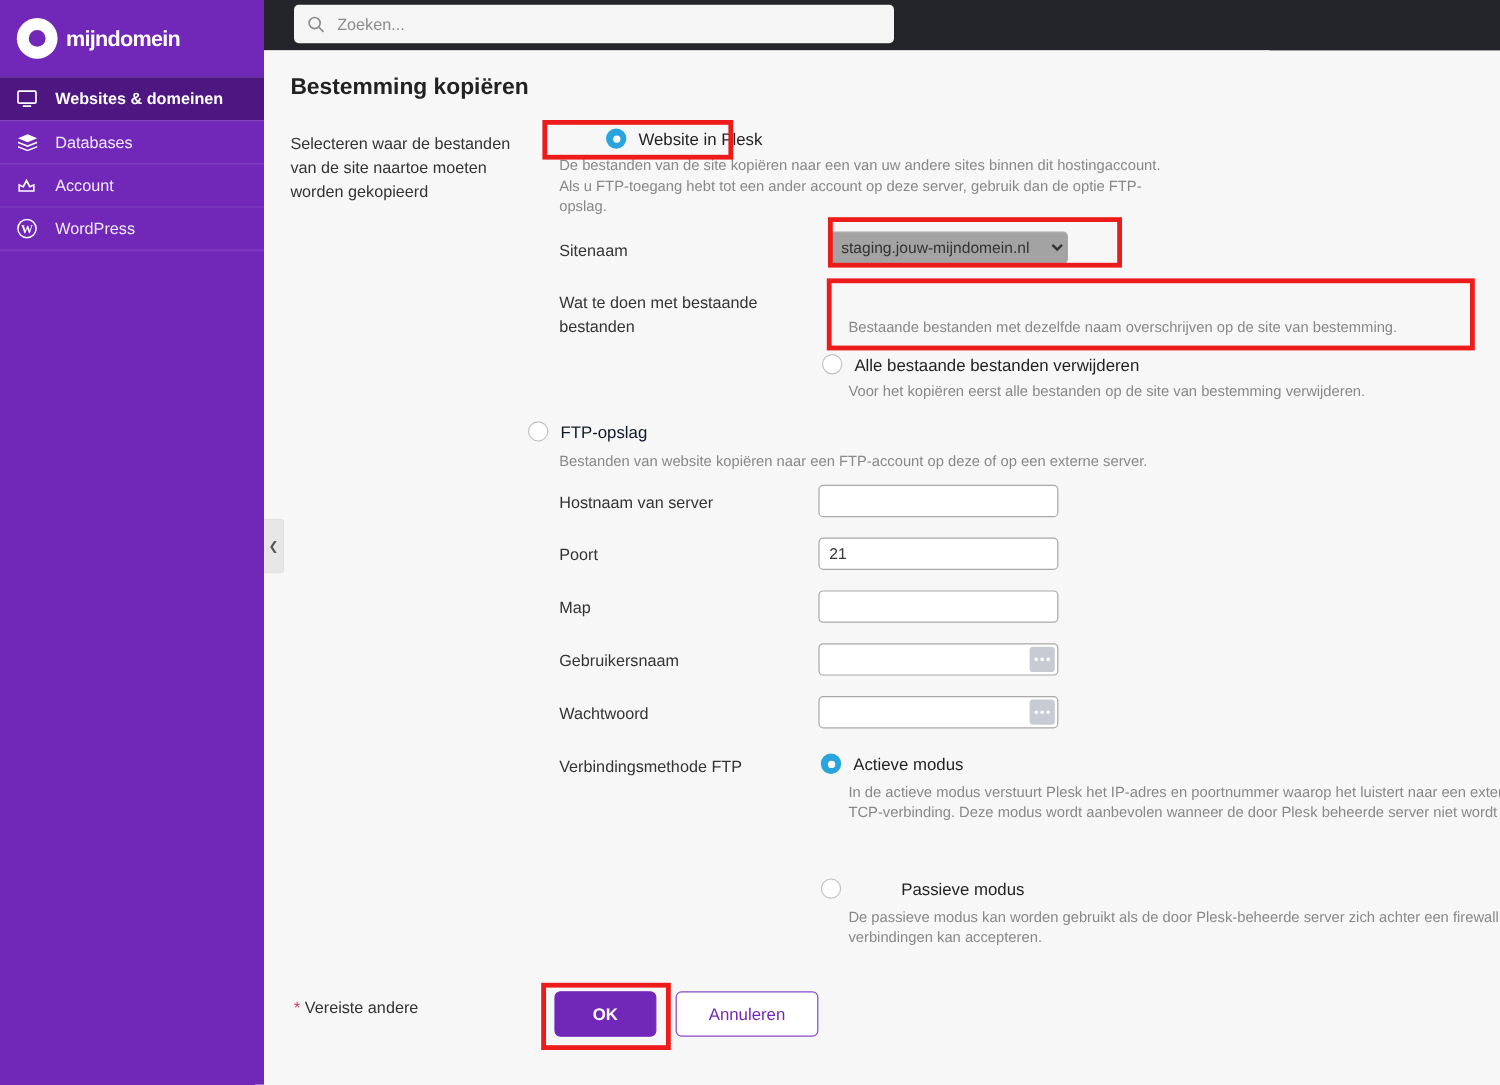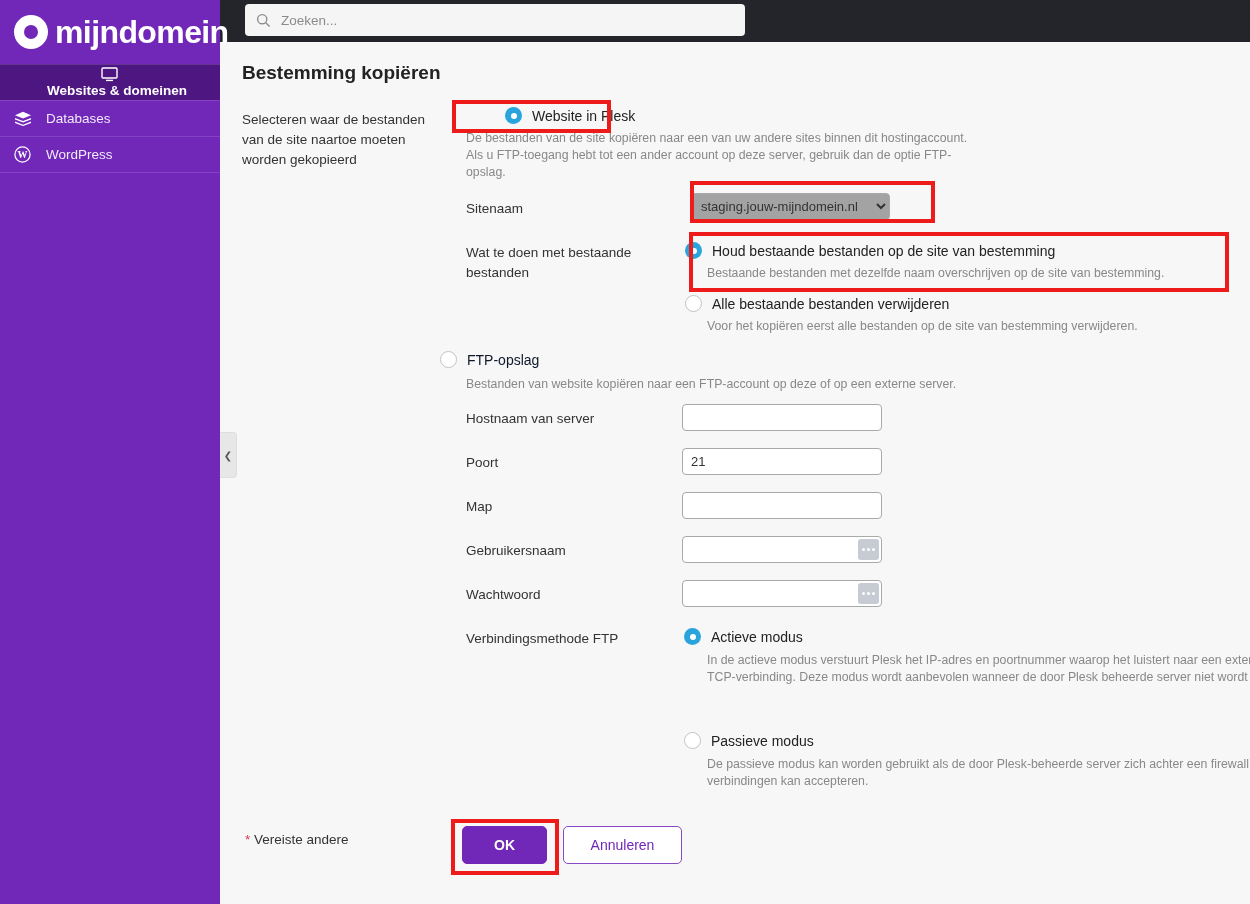--- a/index.html
+++ b/index.html
@@ -29,40 +29,39 @@
     background: #ffffff;
     display: flex; align-items: center; justify-content: center;
     flex: none;
   }
   #logo-mark-inner {
     width: 14px; height: 14px; border-radius: 50%;
     background: #7127b8;
   }
   #logo-text {
     color: #ffffff;
-    font-size: 32px;
+    font-size: 18px;
     font-weight: bold;
     letter-spacing: -0.6px;
     margin-left: 7px;
   }
   .nav-item {
     height: 36px;
     display: flex; align-items: center;
     padding-left: 14px;
     border-top: 1px solid rgba(255,255,255,0.13);
     color: #f2eaf9;
     font-size: 13.5px;
     cursor: pointer;
   }
   .nav-item:first-of-type { border-top: 1px solid rgba(255,255,255,0.13); }
   .nav-item.active {
     background: #4d1680;
     color: #ffffff;
     font-weight: bold;
-    flex-direction: column;
   }
   .nav-item .nav-ico {
     width: 22px; height: 18px;
     margin-right: 10px;
     flex: none;
     display: flex; align-items: center; justify-content: flex-start;
     color: #ffffff;
   }
   .nav-item .nav-ico svg { display: block; }
   #nav-bottom-border {
@@ -258,20 +257,28 @@
       <svg width="18" height="15" viewBox="0 0 18 15" fill="#fff">
         <path d="M9 0.8 17 4.2 9 7.6 1 4.2z"></path>
         <path d="M1 7 9 10.1 17 7 17 8.4 9 11.5 1 8.4z"></path>
         <path d="M1 10.6 9 13.7 17 10.6 17 12 9 15.1 1 12z"></path>
       </svg>
     </span>
     <span>Databases</span>
   </div>
 
 
+  <div class="nav-item">
+    <span class="nav-ico">
+      <svg width="17" height="15" viewBox="0 0 17 15" fill="none" stroke="#fff" stroke-width="1.35">
+        <path d="M2 12.2h12.2V7.2l-3.4 1.4L8.1 3.5 5.4 8.6 2 7.2z"></path>
+      </svg>
+    </span>
+    <span>Account</span>
+  </div>
 
   <div class="nav-item">
     <span class="nav-ico">
       <svg width="17" height="17" viewBox="0 0 17 17">
         <circle cx="8.5" cy="8.5" r="7.6" fill="none" stroke="#fff" stroke-width="1.25"></circle>
         <text x="8.5" y="12.3" font-family="Liberation Serif, serif" font-size="10" font-weight="bold" fill="#fff" text-anchor="middle">W</text>
       </svg>
     </span>
     <span>WordPress</span>
   </div>
@@ -307,24 +314,20 @@
 
   <div style="position:absolute; left:246px; top:157px;" class="sub-label">Sitenaam</div>
   <div style="position:absolute; left:470px; top:151px;">
     <select id="site-select">
       <option>staging.jouw-mijndomein.nl</option>
     </select>
   </div>
 
   <div style="position:absolute; left:246px; top:201px; width:200px;" class="sub-label">Wat te doen met bestaande bestanden</div>
 
-  <div style="position:absolute; left:465px; top:200px; display:flex; align-items:center;">
-    <div class="radio on"></div>
-    <div style="margin-left:10px; font-size:14px; color:#222;">Houd bestaande bestanden op de site van bestemming</div>
-  </div>
   <div style="position:absolute; left:487px; top:223px; width:720px;" class="help-text">Bestaande bestanden met dezelfde naam overschrijven op de site van bestemming.</div>
 
   <div style="position:absolute; left:465px; top:253px; display:flex; align-items:center;">
     <div class="radio"></div>
     <div style="margin-left:10px; font-size:14px; color:#222;">Alle bestaande bestanden verwijderen</div>
   </div>
   <div style="position:absolute; left:487px; top:276px; width:720px;" class="help-text">Voor het kopiëren eerst alle bestanden op de site van bestemming verwijderen.</div>
 
   <div style="position:absolute; left:220px; top:309px; display:flex; align-items:center;">
     <div class="radio"></div>
@@ -368,21 +371,21 @@
   </div>
 
   <div style="position:absolute; left:246px; top:587px; width:200px;" class="sub-label">Verbindingsmethode FTP</div>
 
   <div style="position:absolute; left:464px; top:586px; display:flex; align-items:center;">
     <div class="radio on"></div>
     <div style="margin-left:10px; font-size:14px; color:#222;">Actieve modus</div>
   </div>
   <div style="position:absolute; left:487px; top:610px; width:728px;" class="help-text">In de actieve modus verstuurt Plesk het IP-adres en poortnummer waarop het luistert naar een externe server; de server initieert de TCP-verbinding. Deze modus wordt aanbevolen wanneer de door Plesk beheerde server niet wordt beschermd door een firewall.</div>
 
-  <div style="position:absolute; left:464px; top:690px; display:flex; align-items:center;">
+  <div style="position:absolute; left:464px; top:690px; display:flex; align-items:center;gap:40px;">
     <div class="radio"></div>
     <div style="margin-left:10px; font-size:14px; color:#222;">Passieve modus</div>
   </div>
   <div style="position:absolute; left:487px; top:714px; width:735px;" class="help-text">De passieve modus kan worden gebruikt als de door Plesk-beheerde server zich achter een firewall bevindt en geen inkomende TCP-verbindingen kan accepteren.</div>
 
   <div id="required-note" style="position:absolute; left:25px; top:790px;">
     <span id="required-star">*</span><span> Vereiste andere</span>
   </div>
 
   <button class="btn" id="ok-btn" style="position:absolute; left:242px; top:784px;">OK</button>

